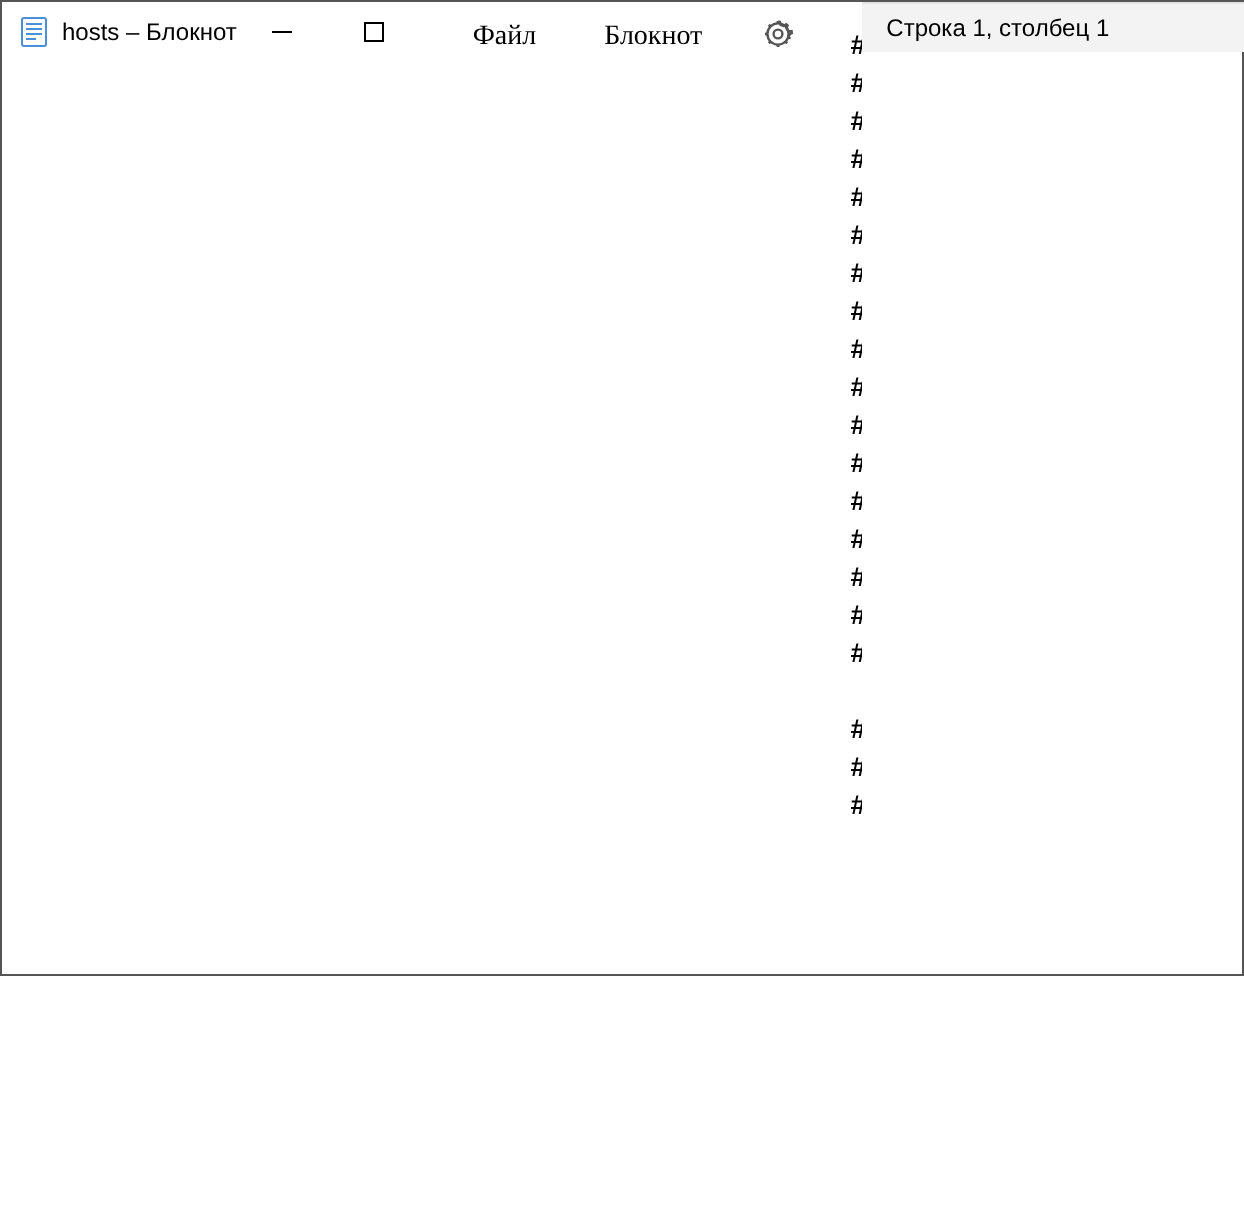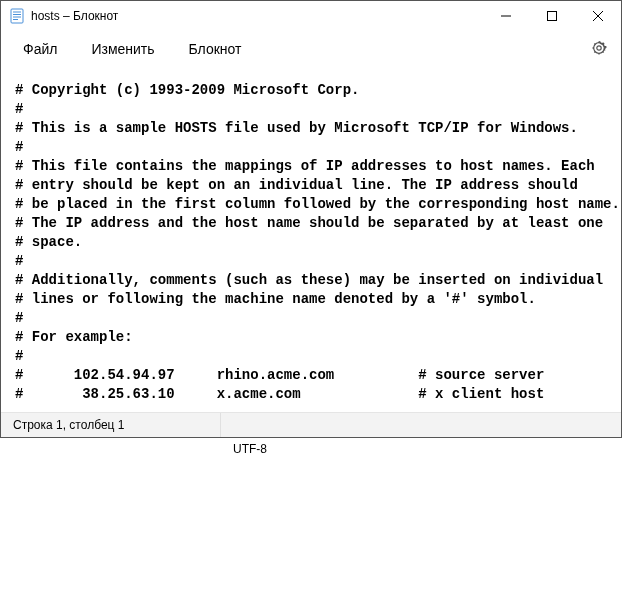--- a/index.html
+++ b/index.html
@@ -6,23 +6,23 @@
   html, body {
     margin: 0; padding: 0;
     width: 622px; height: 613px;
     font-family: "Segoe UI", Arial, sans-serif;
     font-size: 12px;
     color: #000;
     background: #fff;
     overflow: hidden;
   }
   .window {
-    width: 622px; height: 438px;
+    width: 622px; height: 488px;
     border: 1px solid #555;
-    display: flex; flex-direction: column;
+    display: flex; flex-direction: row;
     background: #fff;
   }
   
   .titlebar {
     height: 30px;
     display: flex; align-items: center;
     padding: 0 0 0 8px;
     background: #fff;
   }
   .titlebar .app-icon {
@@ -42,20 +42,21 @@
     display: flex; align-items: center; justify-content: center;
     color: #000;
   }
   .win-btn svg { width: 10px; height: 10px; }
   
   .menubar {
     height: 36px;
     display: flex; align-items: center;
     padding: 0 8px 0 12px;
     background: #fff;
+    font-family: Liberation Serif, serif;
   }
   .menu-item {
     padding: 4px 10px;
     margin-right: 14px;
     font-size: 14px;
     color: #000;
   }
   .menubar .spacer { flex: 1; }
   .gear-btn {
     width: 28px; height: 28px;
@@ -127,21 +128,20 @@
         <svg viewBox="0 0 10 10">
           <line x1="0" y1="0" x2="10" y2="10" stroke="#000" stroke-width="1"></line>
           <line x1="10" y1="0" x2="0" y2="10" stroke="#000" stroke-width="1"></line>
         </svg>
       </div>
     </div>
   </div>
 
   <div class="menubar">
     <div class="menu-item">Файл</div>
-    <div class="menu-item">Изменить</div>
     <div class="menu-item">Блокнот</div>
     <span class="spacer"></span>
     <div class="gear-btn">
       <span>
         <svg viewBox="0 0 16 16">
           <path fill="none" stroke="#555" stroke-width="1.2" d="M8 1.8l.9.1.4 1.5 1.5.6 1.3-.9.7.6-.5 1.5.9 1.3 1.6.1.1.9-1.4.8-.2 1.6 1 .1-.1.0 0 0 .0 0"></path>
           <circle cx="8" cy="8" r="5.3" fill="none" stroke="#555" stroke-width="1.2"></circle>
           <circle cx="8" cy="8" r="2.2" fill="none" stroke="#555" stroke-width="1.2"></circle>
           <g stroke="#555" stroke-width="1.4">
             <line x1="8" y1="1.5" x2="8" y2="3"></line>

